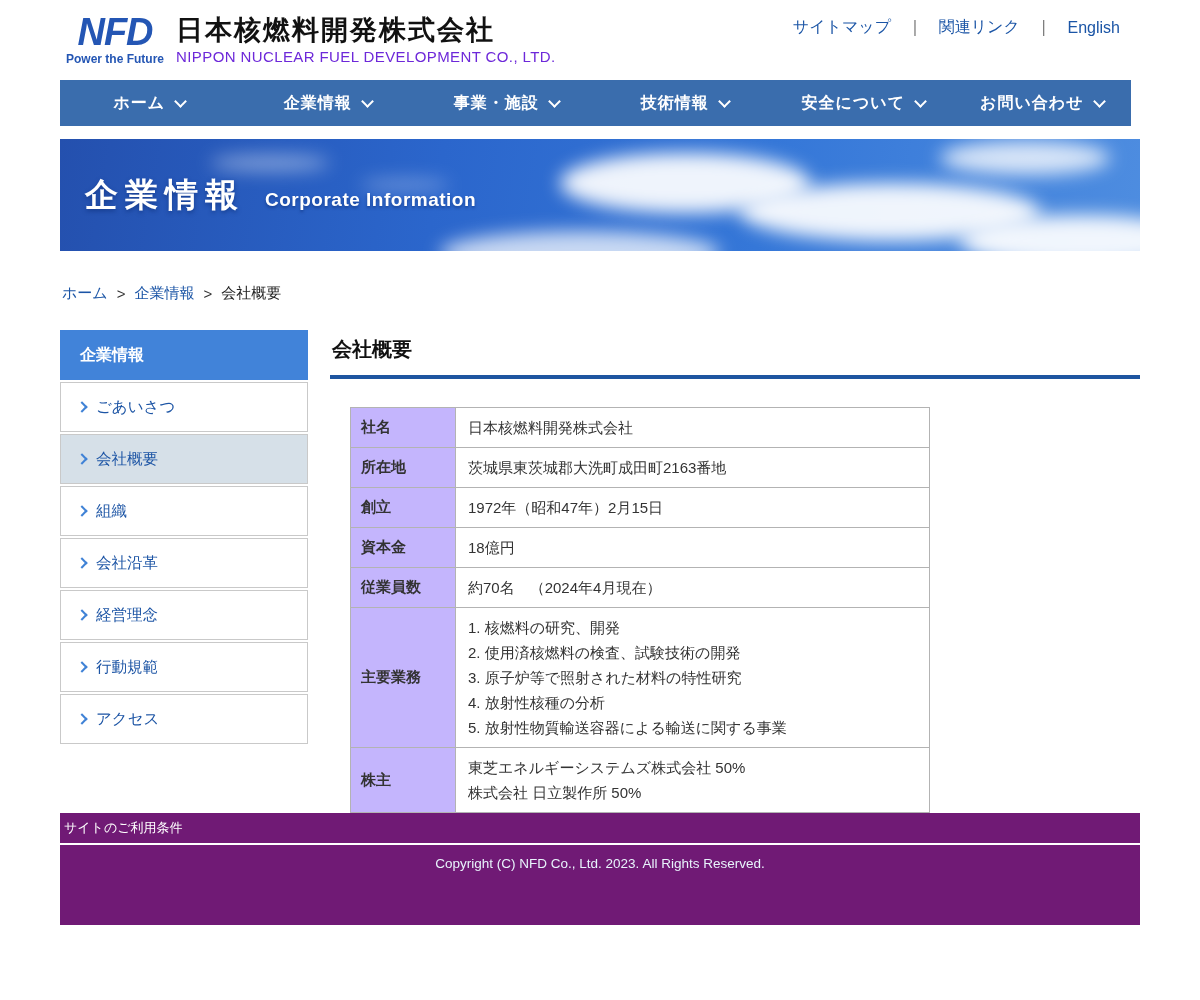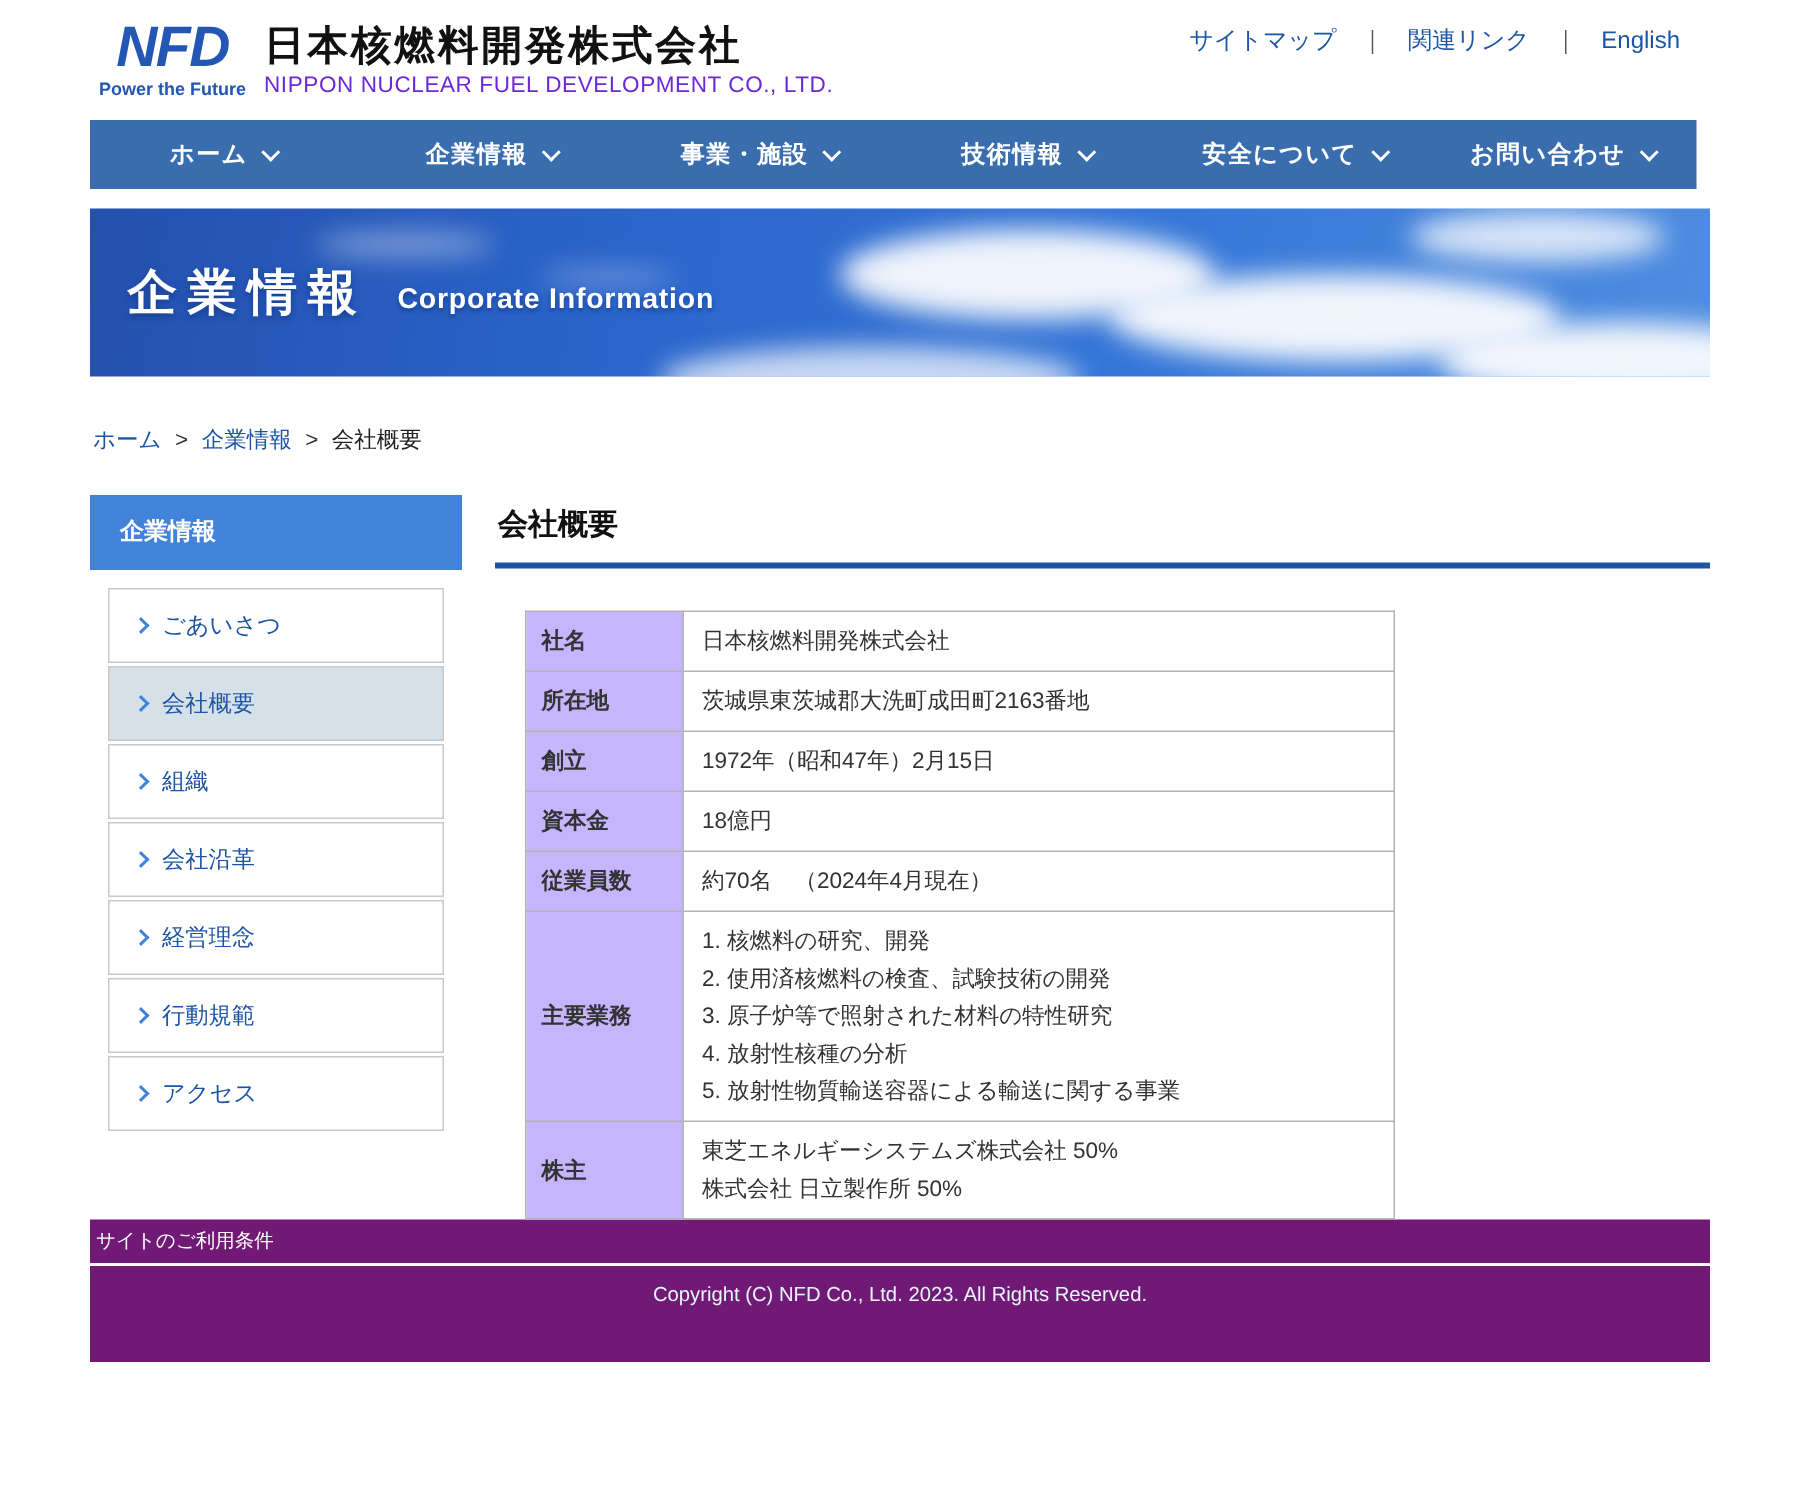--- a/index.html
+++ b/index.html
@@ -52,42 +52,42 @@
   .breadcrumb{margin-top:32px;height:20px;font-size:15px;display:flex;align-items:center;gap:9px;padding-left:2px;}
   .breadcrumb a{color:#1b55a6;text-decoration:none;cursor:pointer;}
   .bc-sep{color:#333;}
   .bc-current{color:#222;}
 
   
   .content-row{display:flex;margin-top:27px;min-height:479px;align-items:flex-start;}
   .sidebar{width:248px;}
   .sidebar-head{height:50px;line-height:50px;background:#4183d9;color:#fff;font-size:16px;font-weight:bold;
     padding-left:20px;box-sizing:border-box;}
-  .side-list{list-style:none;margin:12px;padding:0;}
+  .side-list{list-style:none;margin:0;padding:0;}
   .side-item{height:48px;margin-top:2px;border:1px solid #c9c9c9;background:#fff;display:flex;align-items:center;
     padding-left:17px;cursor:pointer;font-size:15.5px;color:#1d55a5;}
   .side-item.active{background:#d6e0e8;}
   .chev-right{display:inline-block;width:6px;height:6px;border-right:2px solid #3f82d6;border-bottom:2px solid #3f82d6;
     transform:rotate(-45deg);margin-right:10px;}
 
   .main-col{flex:1;padding-left:22px;}
   .page-title{font-size:20px;font-weight:bold;color:#111;padding:6px 0 12px 2px;border-bottom:4px solid #1e55a0;}
 
   
   .info-table{border-collapse:collapse;margin:28px 0 0 20px;width:580px;font-size:15px;color:#333;}
   .info-table th,.info-table td{border:1px solid #b3b3b3;text-align:left;vertical-align:middle;}
   .info-table th{width:105px;background:#c4b5fd;font-weight:bold;padding:7px 10px;box-sizing:border-box;}
   .info-table td{padding:7px 12px;}
   .cell-line{line-height:25px;}
 
   
   .site-footer{width:1080px;margin-top:0;background:#701a75;}
   .footer-top{padding:5px 4px 6px 4px;border-bottom:2px solid #fff;}
   .footer-top a{color:#fff;font-size:13px;text-decoration:none;cursor:pointer;}
-  .footer-bottom{height:64px;box-sizing:border-box;padding-top:11px;text-align:center;
+  .footer-bottom{height:80px;box-sizing:border-box;padding-top:11px;text-align:center;
     color:#e8f4fc;font-size:13.5px;}
 </style>
 </head>
 <body>
 
 <div class="page">
 
   <div class="site-header">
     <div class="logo-wrap">
       <div class="logo-mark">

